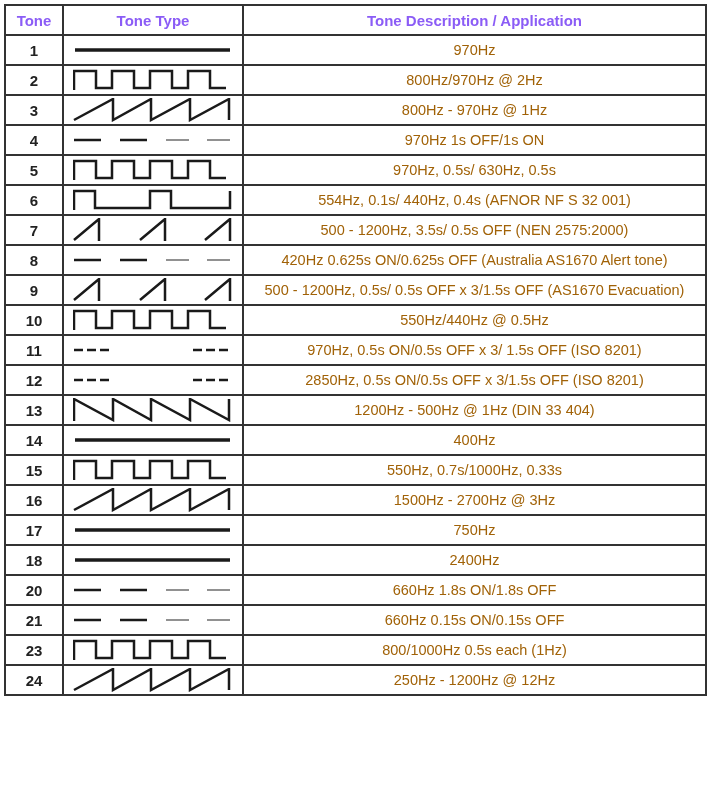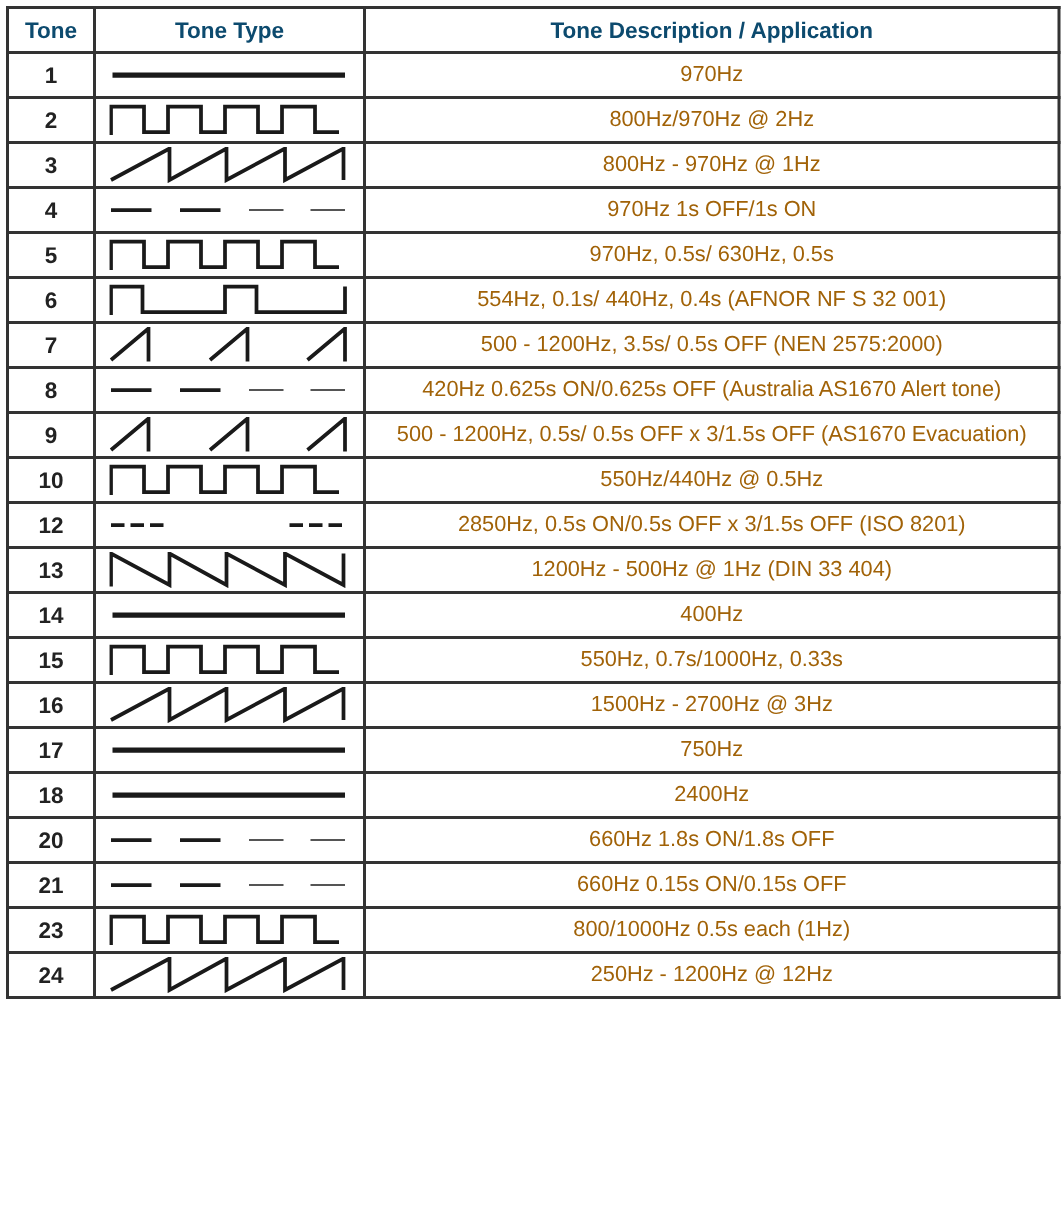--- a/index.html
+++ b/index.html
@@ -11,21 +11,21 @@
     width: 701px;
   }
   table.tones th, table.tones td {
     border: 2px solid #333;
     height: 28px;
     padding: 0;
     text-align: center;
     vertical-align: middle;
   }
   table.tones th {
-    font-weight: bold; font-size: 15px; color: #0c4a6e;
+    font-weight: bold; font-size: 15px; color: #8b5cf6;
   }
   col.c-tone { width: 58px; }
   col.c-type { width: 180px; }
   col.c-desc { width: 463px; }
   td.num { font-weight: bold; font-size: 15px; }
   td.desc { font-size: 14.5px; color: #a16207; white-space: nowrap; }
   td.wave svg { display: block; margin: 0 auto 0 9px; }
 </style>
 </head>
 <body>
@@ -114,29 +114,41 @@
         <td class="desc">500 - 1200Hz, 0.5s/ 0.5s OFF x 3/1.5s OFF (AS1670 Evacuation)</td>
       </tr>
       <tr>
         <td class="num">10</td>
         <td class="wave"><span><svg width="162" height="24" viewBox="0 0 162 24">
               <path d="M1 22 L1 3 L23 3 L23 20 L39 20 L39 3 L61 3 L61 20 L77 20 L77 3 L99 3 L99 20 L115 20 L115 3 L137 3 L137 20 L153 20" fill="none" stroke="#1a1a1a" stroke-width="2.5"></path>
             </svg></span></td>
         <td class="desc">550Hz/440Hz @ 0.5Hz</td>
       </tr>
       <tr>
-        <td class="num">12</td>
+        <td class="num">11</td>
         <td class="wave"><span><svg width="162" height="24" viewBox="0 0 162 24">
               <line x1="1" y1="12" x2="10" y2="12" stroke="#1a1a1a" stroke-width="2.5"></line>
               <line x1="14" y1="12" x2="23" y2="12" stroke="#1a1a1a" stroke-width="2.5"></line>
               <line x1="27" y1="12" x2="36" y2="12" stroke="#1a1a1a" stroke-width="2.5"></line>
               <line x1="120" y1="12" x2="129" y2="12" stroke="#1a1a1a" stroke-width="2.5"></line>
               <line x1="133" y1="12" x2="142" y2="12" stroke="#1a1a1a" stroke-width="2.5"></line>
               <line x1="146" y1="12" x2="155" y2="12" stroke="#1a1a1a" stroke-width="2.5"></line>
             </svg></span></td>
+        <td class="desc">970Hz, 0.5s ON/0.5s OFF x 3/ 1.5s OFF (ISO 8201)</td>
+      </tr>
+      <tr>
+        <td class="num">12</td>
+        <td class="wave"><span><svg width="162" height="24" viewBox="0 0 162 24">
+              <line x1="1" y1="12" x2="10" y2="12" stroke="#1a1a1a" stroke-width="2.5"></line>
+              <line x1="14" y1="12" x2="23" y2="12" stroke="#1a1a1a" stroke-width="2.5"></line>
+              <line x1="27" y1="12" x2="36" y2="12" stroke="#1a1a1a" stroke-width="2.5"></line>
+              <line x1="120" y1="12" x2="129" y2="12" stroke="#1a1a1a" stroke-width="2.5"></line>
+              <line x1="133" y1="12" x2="142" y2="12" stroke="#1a1a1a" stroke-width="2.5"></line>
+              <line x1="146" y1="12" x2="155" y2="12" stroke="#1a1a1a" stroke-width="2.5"></line>
+            </svg></span></td>
         <td class="desc">2850Hz, 0.5s ON/0.5s OFF x 3/1.5s OFF (ISO 8201)</td>
       </tr>
       <tr>
         <td class="num">13</td>
         <td class="wave"><span><svg width="162" height="24" viewBox="0 0 162 24">
               <path d="M1 23 L1 1 L40 22 L40 1 L78 22 L78 1 L117 22 L117 1 L156 22 L156 1" fill="none" stroke="#1a1a1a" stroke-width="2.5"></path>
             </svg></span></td>
         <td class="desc">1200Hz - 500Hz @ 1Hz (DIN 33 404)</td>
       </tr>
       <tr>

